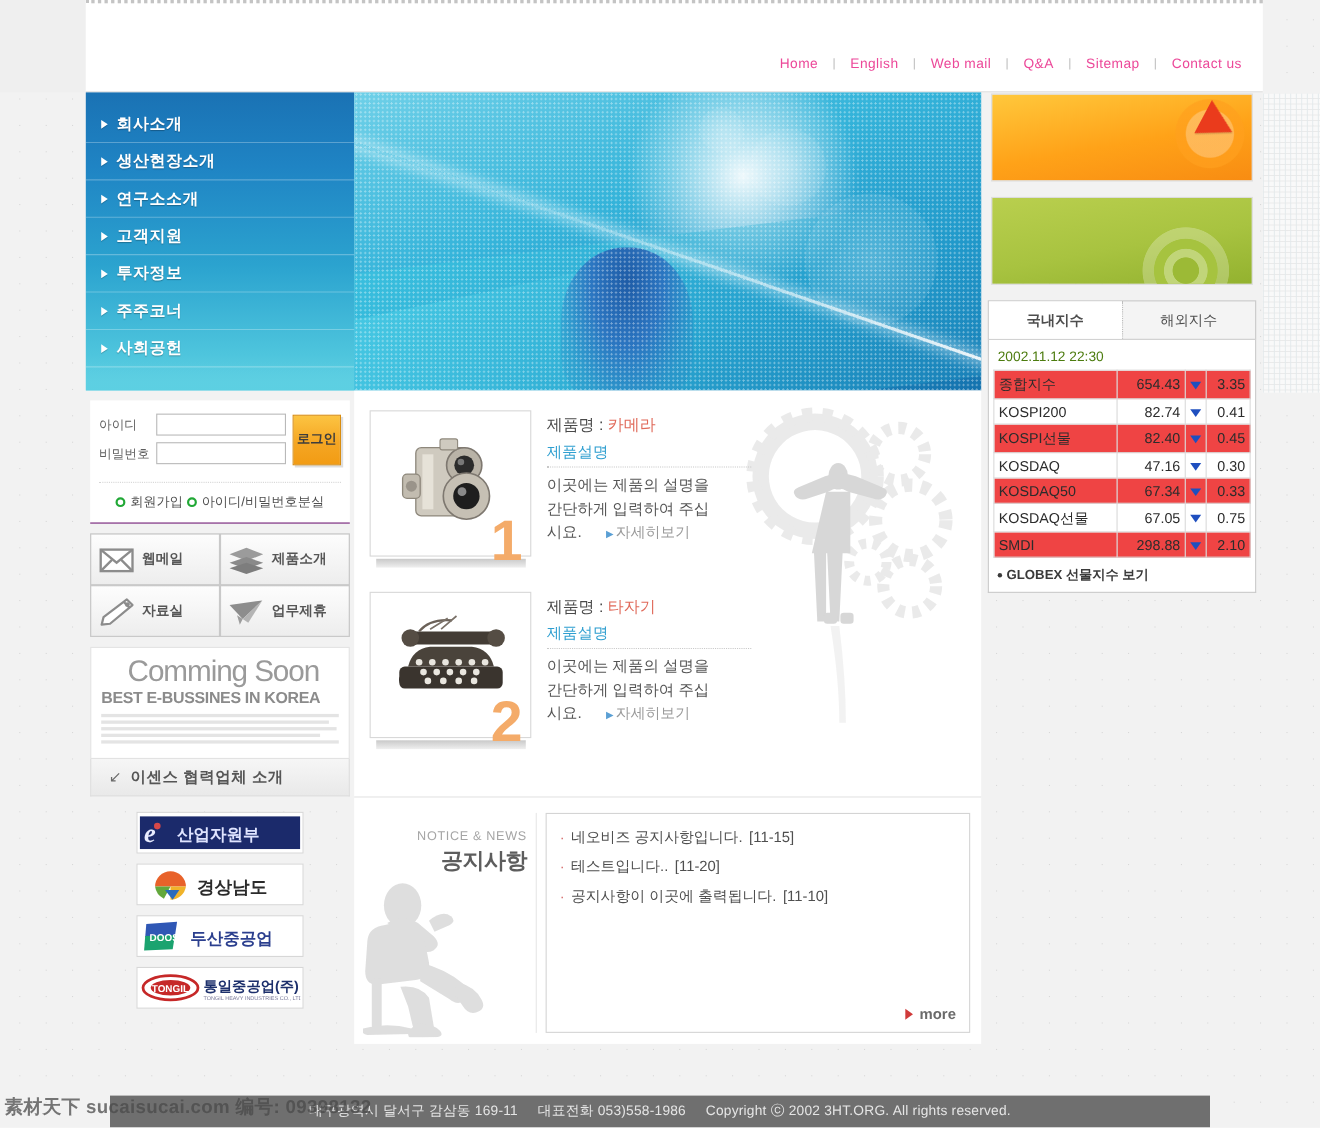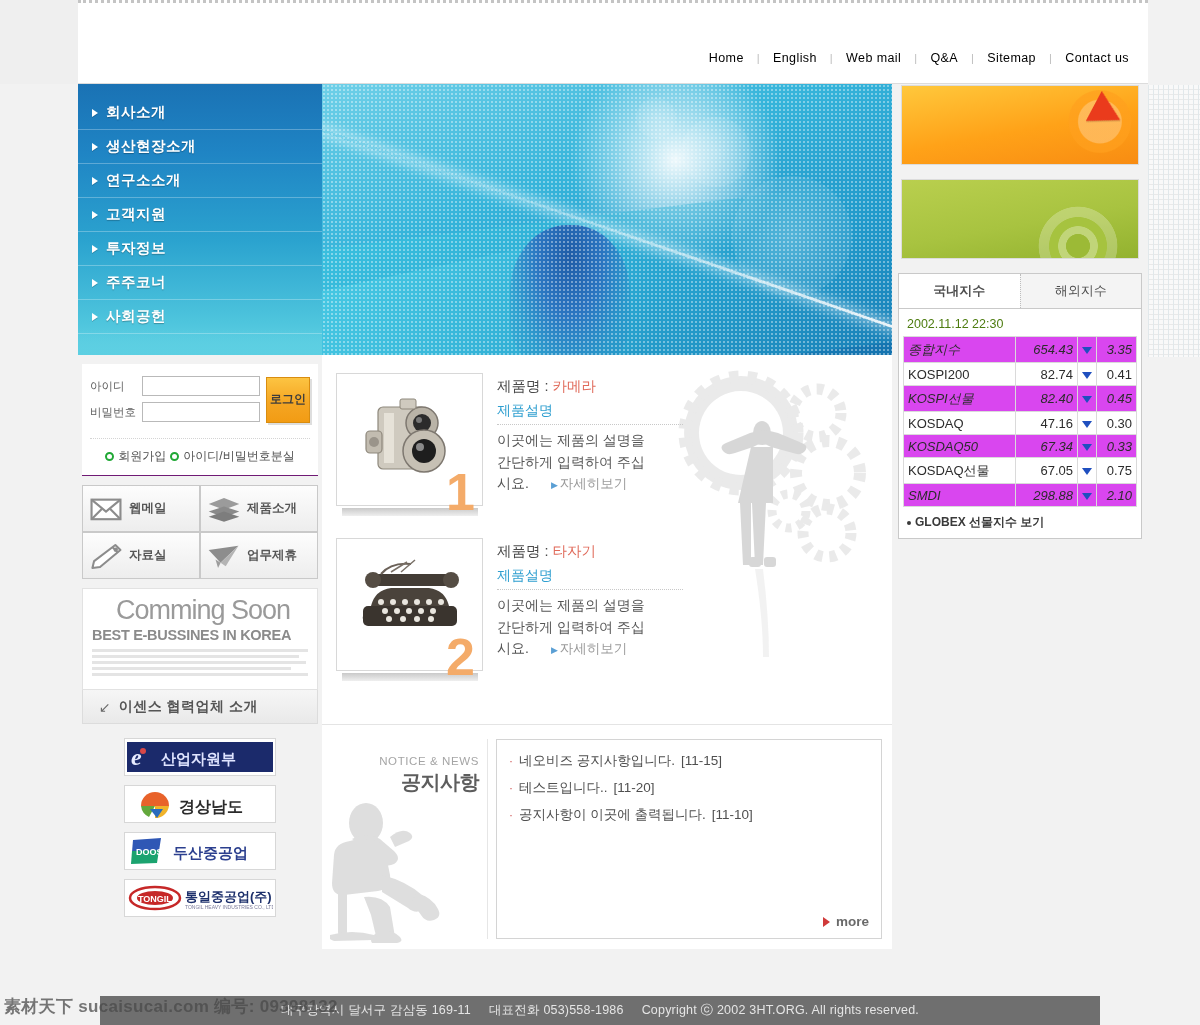--- a/index.html
+++ b/index.html
@@ -46,21 +46,21 @@
     position: relative; width: 1070px; height: 84px;
     background: #ffffff;
     border-top: 3px dotted #c4c4c4;
   }
   .topnav {
     position: absolute; right: 6px; top: 48px;
     display: flex; align-items: center; gap: 0;
     font-size: 12.5px; color: #5b5b5b; letter-spacing: .4px;
   }
   .topnav a {
-    color: #000000; text-decoration: none; padding: 0 13px; white-space: nowrap;
+    color: #ec4899; text-decoration: none; padding: 0 13px; white-space: nowrap;
   }
   .topnav .sep { color: #bcbcbc; font-size: 11px; }
   .header-rule {
     position: absolute; left: 0; bottom: 0; width: 100%; height: 1px;
     background: #dcdcdc;
   }
 
   
   .leftcol {
     position: absolute; left: 0; top: 84px; width: 244px;
@@ -388,21 +388,21 @@
     padding: 6px 4px 4px 4px;
   }
   .stockdate {
     font-size: 12.5px; color: #4d7c0f; padding: 2px 0 5px 4px;
   }
   table.stocktbl { width: 100%; border-collapse: collapse; }
   table.stocktbl td {
     border: 1px solid #dadada; font-size: 13px; padding: 3.5px 4px; color: #2c2c2c;
     white-space: nowrap;
   }
-  table.stocktbl tr.odd td { background: #d946ef; font-style: italic; }
+  table.stocktbl tr.odd td { background: #ef4444; }
   table.stocktbl tr.even td { background: #ffffff; }
   td.s-name { text-align: left; }
   td.s-val { text-align: right; width: 62px; }
   td.s-arr { text-align: center; width: 18px; }
   td.s-chg { text-align: right; width: 40px; color: #2b4ea8; }
   .dn-tri {
     display: inline-block; width: 0; height: 0;
     border-left: 5px solid transparent; border-right: 5px solid transparent;
     border-top: 7px solid #1f4fbf;
   }

